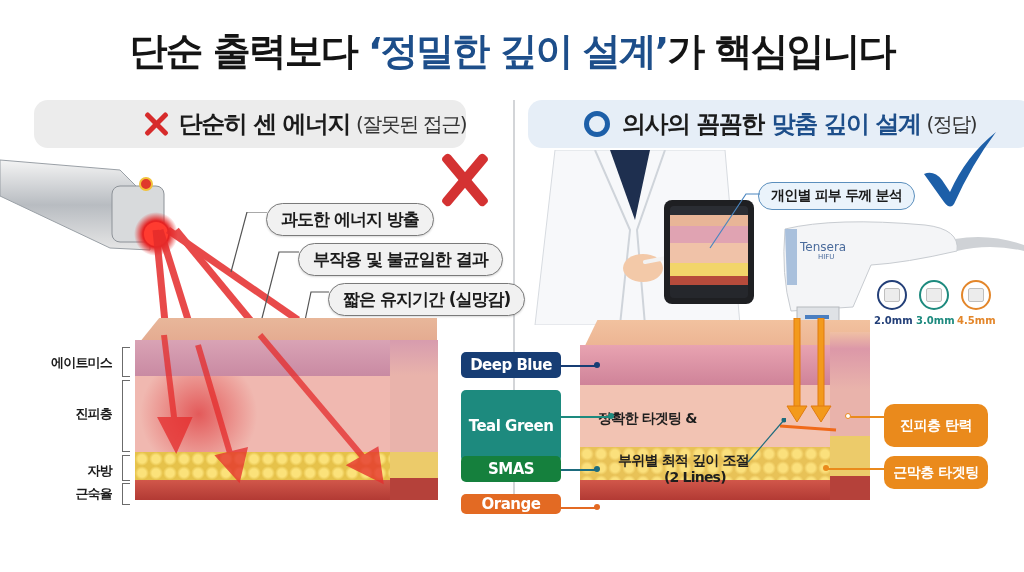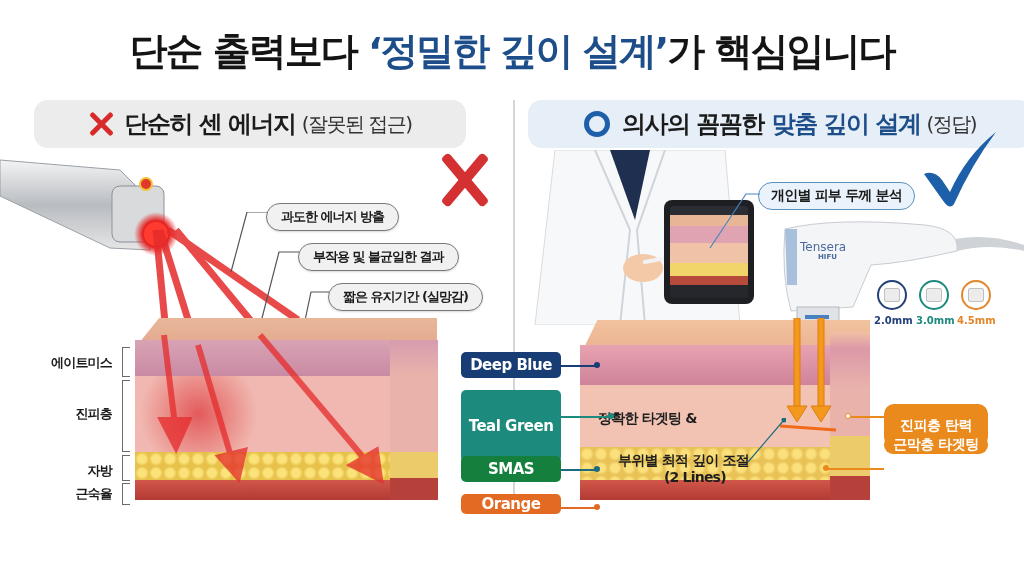--- a/index.html
+++ b/index.html
@@ -9,38 +9,38 @@
 
   
   .title { left: 0; top: 26px; width: 1024px; text-align: center; font-size: 38px; font-weight: 700; letter-spacing: -2px; white-space: nowrap; color: #141414; }
   .title .hl { color: #1d4e8a; }
 
   
   .divider { left: 513px; top: 100px; width: 2px; height: 395px; background: #d3d5d8; }
 
   
   .sec-head { top: 100px; height: 48px; border-radius: 14px; display: flex; align-items: center; justify-content: center; font-size: 24px; font-weight: 700; letter-spacing: -1.5px; white-space: nowrap; }
-  .sec-left { left: 34px; width: 432px; background: #ececec; }
+  .sec-left { left: 34px; width: 432px; background: #ececec; justify-content: flex-end; }
   .sec-right { left: 528px; width: 504px; background: #e6eef7; }
   .sec-head .sub { font-weight: 400; font-size: 20px; color: #333; margin-left: 6px; }
   .sec-head .blue { color: #1d4e8a; margin-left: 8px; }
   .x-mark { width: 26px; height: 26px; position: relative; margin-right: 10px; }
   .x-mark::before, .x-mark::after { content: ""; position: absolute; left: 11px; top: -2px; width: 5px; height: 30px; background: #d72b2b; border-radius: 2px; }
   .x-mark::before { transform: rotate(45deg); }
   .x-mark::after { transform: rotate(-45deg); }
   .o-mark { width: 26px; height: 26px; border: 5px solid #1d5fa8; border-radius: 50%; margin-right: 12px; }
 
   
   .big-x { left: 436px; top: 152px; width: 56px; height: 56px; }
   .big-x::before, .big-x::after { content:""; position:absolute; left: 24px; top: -4px; width: 10px; height: 64px; background:#d43232; border-radius: 4px; }
   .big-x::before { transform: rotate(40deg); }
   .big-x::after { transform: rotate(-40deg); }
 
   
-  .pill { background: #f1f1f1; border: 1.5px solid #7a7a7a; border-radius: 18px; padding: 4px 14px; font-size: 13px; font-weight: 700; letter-spacing: -1px; white-space: nowrap; box-shadow: 0 1px 2px rgba(0,0,0,0.15); }
+  .pill { background: #f1f1f1; border: 1.5px solid #7a7a7a; border-radius: 18px; padding: 4px 14px; font-size: 17px; font-weight: 700; letter-spacing: -1px; white-space: nowrap; box-shadow: 0 1px 2px rgba(0,0,0,0.15); }
 
   
   .layer-lbl { font-size: 13px; font-weight: 600; letter-spacing: -0.8px; text-align: right; width: 92px; white-space: nowrap; }
   .brace { border: 1.5px solid #6b6b6b; border-right: none; width: 8px; }
 
   
   .legend-box { color: #fff; font-size: 15px; font-weight: 600; letter-spacing: -0.5px; border-radius: 5px; display:flex; align-items:center; justify-content:center; white-space: nowrap; }
   .lb-deep { left: 461px; top: 352px; width: 100px; height: 26px; background: #173d74; }
   .lb-teal { left: 461px; top: 390px; width: 100px; height: 72px; background: #1d8a7e; text-align: center; }
   .lb-smas { left: 461px; top: 456px; width: 100px; height: 26px; background: #15803d; }
@@ -187,21 +187,21 @@
 </svg>
 
 <svg class="abs" style="left:775px;top:215px;" width="249" height="112" viewBox="0 0 249 112">
   <path d="M180 24 Q215 18 249 30 L249 36 Q215 28 182 36 Z" fill="#cfd2d6"></path>
   <path d="M10 14 Q60 2 150 10 Q185 14 182 36 Q130 48 96 50 L78 92 L16 96 Q6 60 10 14 Z" fill="#f4f5f7" stroke="#c8ccd1"></path>
   <path d="M10 14 L22 14 L22 70 L12 70 Z" fill="#a9c0dc"></path>
   <rect x="22" y="92" width="42" height="16" fill="#dfe2e6" stroke="#b5b9be"></rect>
   <rect x="30" y="100" width="24" height="4" fill="#4a7fc1"></rect>
 </svg>
 <div class="abs" style="left:800px;top:240px;font-size:12px;color:#4a6b9c;">Tensera</div>
-<div class="abs" style="left:818px;top:253px;font-size:7px;color:#4a6b9c;font-weight:700;">HIFU</div>
+<div class="abs" style="left:818px;top:253px;font-size:7px;color:#4a6b9c;font-weight:400;">HIFU</div>
 
 <div class="abs" style="left:877px;top:280px;display:flex;gap:12px;">
   <div class="tip-circle" style="border-color:#233f78;">
       <div class="tip"></div>
     </div>
   <div class="tip-circle" style="border-color:#1d8a7e;">
       <div class="tip"></div>
     </div>
   <div class="tip-circle" style="border-color:#e3862a;">
       <div class="tip"></div>
@@ -246,17 +246,17 @@
 <div class="abs conn" style="left:561px;top:365px;width:36px;background:#173d74;"></div>
 <div class="abs dot" style="left:594px;top:362px;background:#173d74;"></div>
 <div class="abs conn" style="left:561px;top:416px;width:50px;background:#1d8a7e;"></div>
 <div class="abs dot" style="left:608px;top:413px;background:#1d8a7e;"></div>
 <div class="abs conn" style="left:561px;top:469px;width:36px;background:#1d6b7d;"></div>
 <div class="abs dot" style="left:594px;top:466px;background:#1d6b7d;"></div>
 <div class="abs conn" style="left:561px;top:507px;width:36px;background:#e36a23;"></div>
 <div class="abs dot" style="left:594px;top:504px;background:#e36a23;"></div>
 
 <div class="abs orange-lbl" style="left:884px;top:404px;width:104px;height:43px;">진피층 탄력</div>
-<div class="abs orange-lbl" style="left:884px;top:436px;width:104px;height:18px;">근막층 타겟팅</div>
+<div class="abs orange-lbl" style="left:884px;top:456px;width:104px;height:33px;">근막층 타겟팅</div>
 <div class="abs conn" style="left:848px;top:416px;width:36px;background:#ea8a1c;"></div>
 <div class="abs dot" style="left:845px;top:413px;background:#fff;border:1.5px solid #ea8a1c;"></div>
 <div class="abs conn" style="left:826px;top:468px;width:58px;background:#ea8a1c;"></div>
 <div class="abs dot" style="left:823px;top:465px;background:#ea8a1c;"></div>
 
 </body></html>

